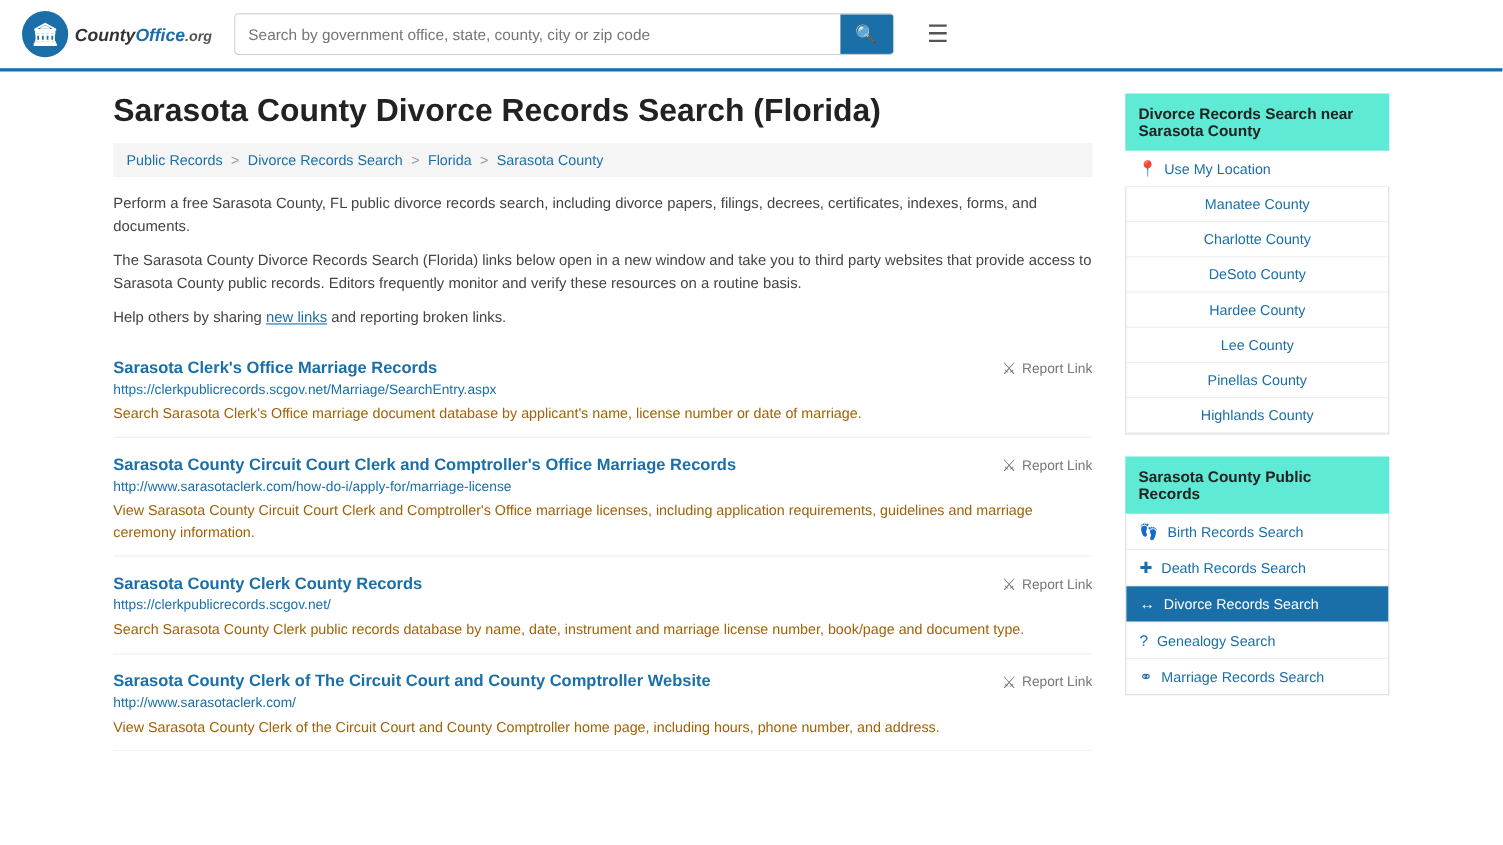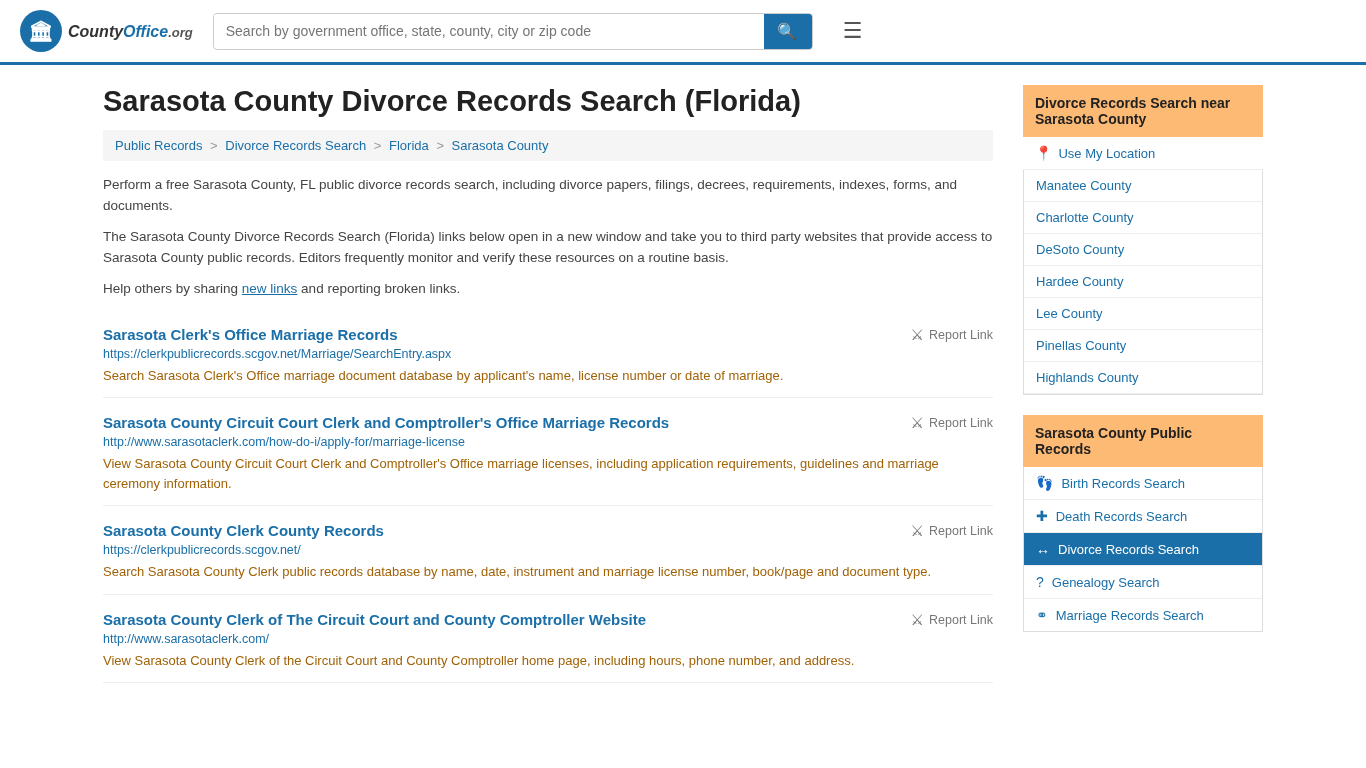--- a/index.html
+++ b/index.html
@@ -153,21 +153,21 @@
       font-size: 13px;
       color: #a16207;
       line-height: 1.5;
     }
 
     
     .sidebar-section {
       margin-bottom: 20px;
     }
     .sidebar-heading {
-      background: #fdba74;
+      background: #5eead4;
       padding: 10px 12px;
       font-size: 14px;
       font-weight: bold;
       color: #222;
       margin-bottom: 0;
     }
     .sidebar-list {
       list-style: none;
       border: 1px solid #ddd;
       border-top: none;
@@ -200,20 +200,21 @@
       padding: 8px 12px;
       color: #1a6fa8;
       font-size: 13px;
       cursor: pointer;
       border-bottom: 1px solid #eee;
     }
     .use-location .loc-icon { font-size: 14px; }
     .county-links-section {
       border: 1px solid #ddd;
       border-top: none;
+      text-align: center;
     }
     .county-link {
       display: block;
       padding: 8px 12px;
       color: #1a6fa8;
       text-decoration: none;
       font-size: 13px;
       border-bottom: 1px solid #eee;
     }
   </style>
@@ -244,21 +245,21 @@
     <div id="breadcrumb">
       <a href="#">Public Records</a>
       <span class="bc-sep">&gt;</span>
       <a href="#">Divorce Records Search</a>
       <span class="bc-sep">&gt;</span>
       <a href="#">Florida</a>
       <span class="bc-sep">&gt;</span>
       <a href="#">Sarasota County</a>
     </div>
 
-    <p class="desc-para">Perform a free Sarasota County, FL public divorce records search, including divorce papers, filings, decrees, requirements, indexes, forms, and documents.</p>
+    <p class="desc-para">Perform a free Sarasota County, FL public divorce records search, including divorce papers, filings, decrees, certificates, indexes, forms, and documents.</p>
     <p class="desc-para">The Sarasota County Divorce Records Search (Florida) links below open in a new window and take you to third party websites that provide access to Sarasota County public records. Editors frequently monitor and verify these resources on a routine basis.</p>
     <p class="desc-para">
       <span>Help others by sharing </span><a href="#">new links</a><span> and reporting broken links.</span>
     </p>
 
     <div id="results-list">
     <div class="result-item">
       <div class="result-header">
         <span class="result-title">Sarasota Clerk's Office Marriage Records</span>
         <span class="report-link">

